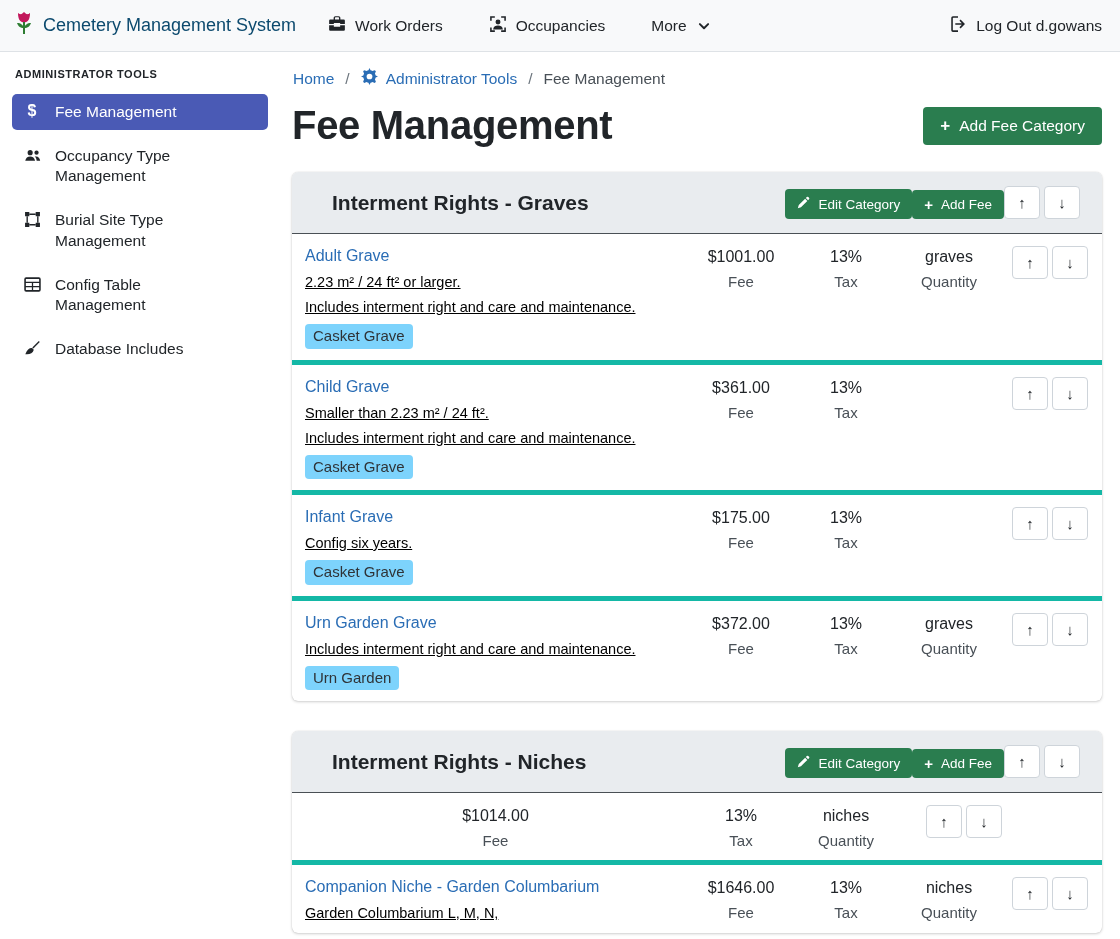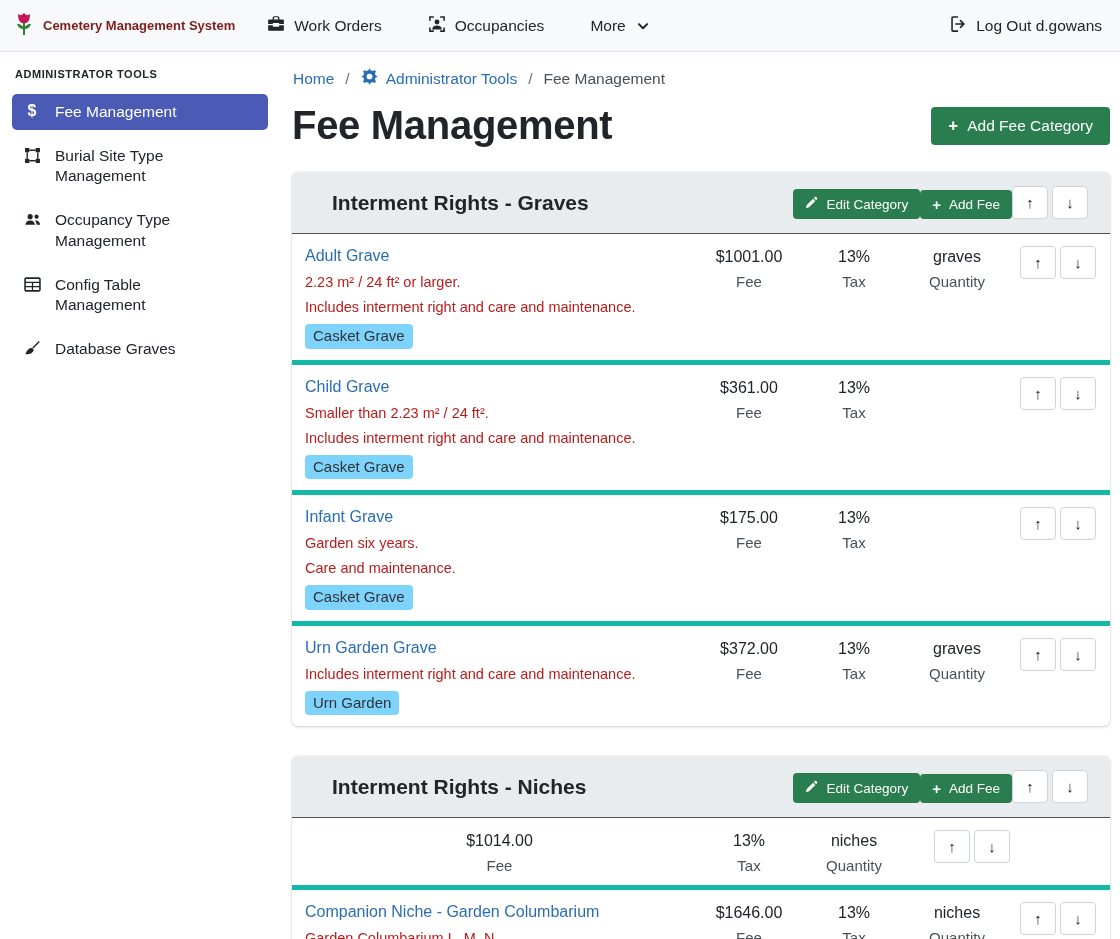--- a/index.html
+++ b/index.html
@@ -3,39 +3,39 @@
 <meta charset="utf-8">
 <style>
   * { box-sizing: border-box; margin: 0; padding: 0; }
   html,body { width:1120px; height:939px; overflow:hidden; background:#fff;
     font-family:"Liberation Sans","DejaVu Sans",sans-serif; color:#212529; }
   a { text-decoration:none; cursor:pointer; }
 
   
   .navbar { height:52px; background:#f8f9fa; border-bottom:1px solid #dee2e6;
     display:flex; align-items:center; padding:0 18px 0 14px; }
-  .brand { display:flex; align-items:center; gap:9px; font-size:13px; font-weight:700; color:#7f1d1d; }
+  .brand { display:flex; align-items:center; gap:9px; font-size:18px; font-weight:400; color:#0c4a6e; }
   .nav-links { display:flex; gap:46px; margin-left:32px; }
   .nav-link { display:flex; align-items:center; gap:9px; font-size:15.5px; color:#212529; }
   .nav-link svg, .logout svg { flex:none; }
   .chev { display:inline-flex; margin-left:2px; color:#212529; }
   .logout { margin-left:auto; display:flex; align-items:center; gap:9px; font-size:15.5px; color:#212529; }
 
   
   .layout { display:flex; height:887px; }
   .sidebar { width:280px; flex:none; padding:16px 12px 0 14px; }
   .side-heading { font-size:11px; font-weight:700; letter-spacing:.05em; color:#212529; margin:0 0 14px 1px; }
   .side-item { display:flex; align-items:flex-start; gap:13px; padding:8px 10px; margin:0 0 8px -2px;
     border-radius:5px; font-size:15.5px; color:#212529; line-height:1.3; cursor:pointer; }
   .side-item.active { background:#4a5ab5; color:#fff; }
   .sicon { width:20px; flex:none; display:flex; justify-content:center; margin-top:1px; font-size:15px; }
   .side-label { max-width:180px; }
   .dollar-glyph { font-weight:700; font-size:16px; line-height:1; margin-top:1px; }
 
-  .main { flex:1; padding:14px 10px 0 12px; overflow:hidden; }
+  .main { flex:1; padding:14px 18px 0 12px; overflow:hidden; }
 
   
   .breadcrumb { display:flex; align-items:center; gap:11px; font-size:15.5px; margin:2px 0 0 1px; }
   .crumb-link { color:#2a6db5; display:flex; align-items:center; gap:8px; }
   .crumb-sep { color:#6c757d; }
   .crumb-current { color:#495057; }
 
   
   .title-row { display:flex; align-items:center; justify-content:space-between; margin:14px 0 24px 0; }
   .page-title { font-size:40px; font-weight:600; color:#212529; letter-spacing:-.3px; }
@@ -53,21 +53,21 @@
   .card-title { font-size:21px; font-weight:700; color:#212529;margin-left:16px; }
   .card-controls { margin-left:auto; display:flex; align-items:flex-end; }
   .arrow-pair { display:flex; gap:4px; }
   .arrow-btn { width:36px; height:33px; background:#fff; border:1px solid #ced4da; border-radius:4px;
     display:inline-flex; align-items:center; justify-content:center; font-size:15px; color:#212529; cursor:pointer; }
 
   .fee-row { display:grid; grid-template-columns:1fr 110px 100px 106px 86px;
     padding:12px 14px 11px 13px; }
   .fee-row + .fee-row { border-top:5px solid #14b8a6; }
   .fee-name { display:inline-block; color:#2a6db5; font-weight:400; font-size:16px; line-height:20px; }
-  .fee-desc { font-size:14.5px; color:#b91c1c; margin-top:8px; line-height:17px; }
+  .fee-desc { font-size:14.5px; color:#000000; margin-top:8px; line-height:17px;text-decoration:underline; }
   .badge { display:inline-block; margin-top:8px; background:#7dd3fc; color:#2f3337;
     font-size:15px; padding:4px 8px; border-radius:4px; line-height:1.1; }
   .fee-col { text-align:center; padding-top:1px; }
   .fee-val { font-size:16px; color:#212529; line-height:20px; }
   .fee-lbl { font-size:15px; color:#495057; margin-top:6px; }
   .fee-arrows { display:flex; justify-content:flex-end; align-items:flex-start; gap:4px; }
 </style>
 </head>
 <body>
 
@@ -127,58 +127,58 @@
   <aside class="sidebar">
     <div class="side-heading">ADMINISTRATOR TOOLS</div>
 
     <div class="side-item active">
       <span class="sicon dollar-glyph">$</span>
       <span class="side-label">Fee Management</span>
     </div>
 
     <div class="side-item">
       <span class="sicon">
-        <svg width="17" height="17" viewBox="0 0 16 16">
-          <path fill="currentColor" d="M1 1h4v4H1zM11 1h4v4h-4zM1 11h4v4H1zM11 11h4v4h-4z"></path>
-          <path d="M5 3h6M5 13h6M3 5v6M13 5v6" stroke="currentColor" stroke-width="1.3" fill="none"></path>
-        </svg>
-      </span>
-      <span class="side-label">Burial Site Type Management</span>
-    </div>
-
-    <div class="side-item">
-      <span class="sicon">
         <svg width="19" height="17" viewBox="0 0 16 16" fill="currentColor">
           <circle cx="5.8" cy="5.3" r="2.4"></circle>
           <path d="M1.2 13c.4-2.9 2.2-4.1 4.6-4.1s4.2 1.2 4.6 4.1z"></path>
           <circle cx="11.8" cy="5.4" r="2"></circle>
           <path d="M11.4 8.9c2.1.1 3.5 1.4 3.8 4.1h-3.3c-.1-1.8-.7-3.2-1.8-4z"></path>
         </svg>
       </span>
       <span class="side-label">Occupancy Type Management</span>
     </div>
 
     <div class="side-item">
       <span class="sicon">
         <svg width="17" height="17" viewBox="0 0 16 16">
+          <path fill="currentColor" d="M1 1h4v4H1zM11 1h4v4h-4zM1 11h4v4H1zM11 11h4v4h-4z"></path>
+          <path d="M5 3h6M5 13h6M3 5v6M13 5v6" stroke="currentColor" stroke-width="1.3" fill="none"></path>
+        </svg>
+      </span>
+      <span class="side-label">Burial Site Type Management</span>
+    </div>
+
+    <div class="side-item">
+      <span class="sicon">
+        <svg width="17" height="17" viewBox="0 0 16 16">
           <rect x="1" y="2" width="14" height="12" rx="1" fill="none" stroke="currentColor" stroke-width="1.5"></rect>
           <path d="M1 6h14M1 10h14M8 6v8" stroke="currentColor" stroke-width="1.2" fill="none"></path>
         </svg>
       </span>
       <span class="side-label">Config Table Management</span>
     </div>
 
     <div class="side-item">
       <span class="sicon">
         <svg width="18" height="17" viewBox="0 0 16 16" fill="currentColor">
           <path d="M14.4 1l.9.9-6 6-1-.9 6.1-6z"></path>
           <path d="M7.8 7.6c.9.3 1.5 1 1.8 1.9-.9 3.2-4 4.4-7.9 3.9 1.5-4.1 3.8-5.9 6.1-5.8z"></path>
         </svg>
       </span>
-      <span class="side-label">Database Graves</span>
+      <span class="side-label">Database Includes</span>
     </div>
   </aside>
 
   <main class="main">
 
     <nav class="breadcrumb">
       <a class="crumb-link">Home</a>
       <span class="crumb-sep">/</span>
       <a class="crumb-link">
         <span>
@@ -279,22 +279,21 @@
             </button>
           <button class="arrow-btn">
               <span>↓</span>
             </button>
         </div>
       </div>
 
       <div class="fee-row">
         <div>
           <a class="fee-name">Infant Grave</a>
-          <div class="fee-desc">Garden six years.</div>
-          <div class="fee-desc">Care and maintenance.</div>
+          <div class="fee-desc">Config six years.</div>
           <span class="badge">Casket Grave</span>
         </div>
         <div class="fee-col">
             <div class="fee-val">$175.00</div>
             <div class="fee-lbl">Fee</div>
           </div>
         <div class="fee-col">
             <div class="fee-val">13%</div>
             <div class="fee-lbl">Tax</div>
           </div>

